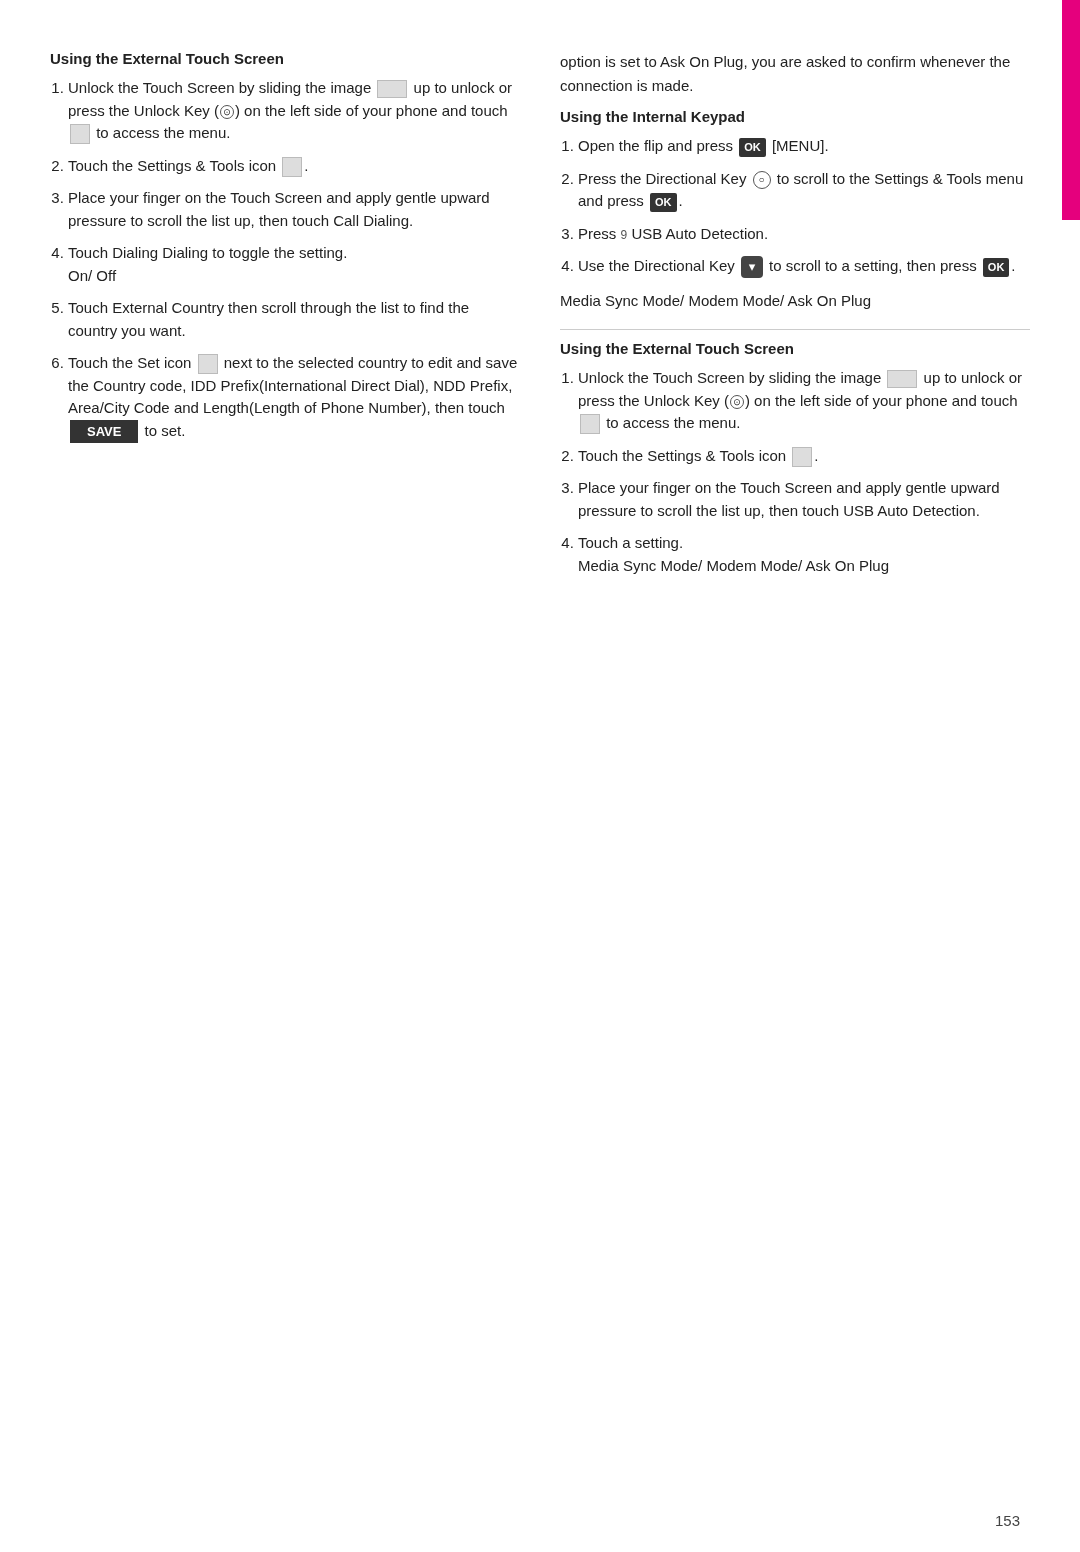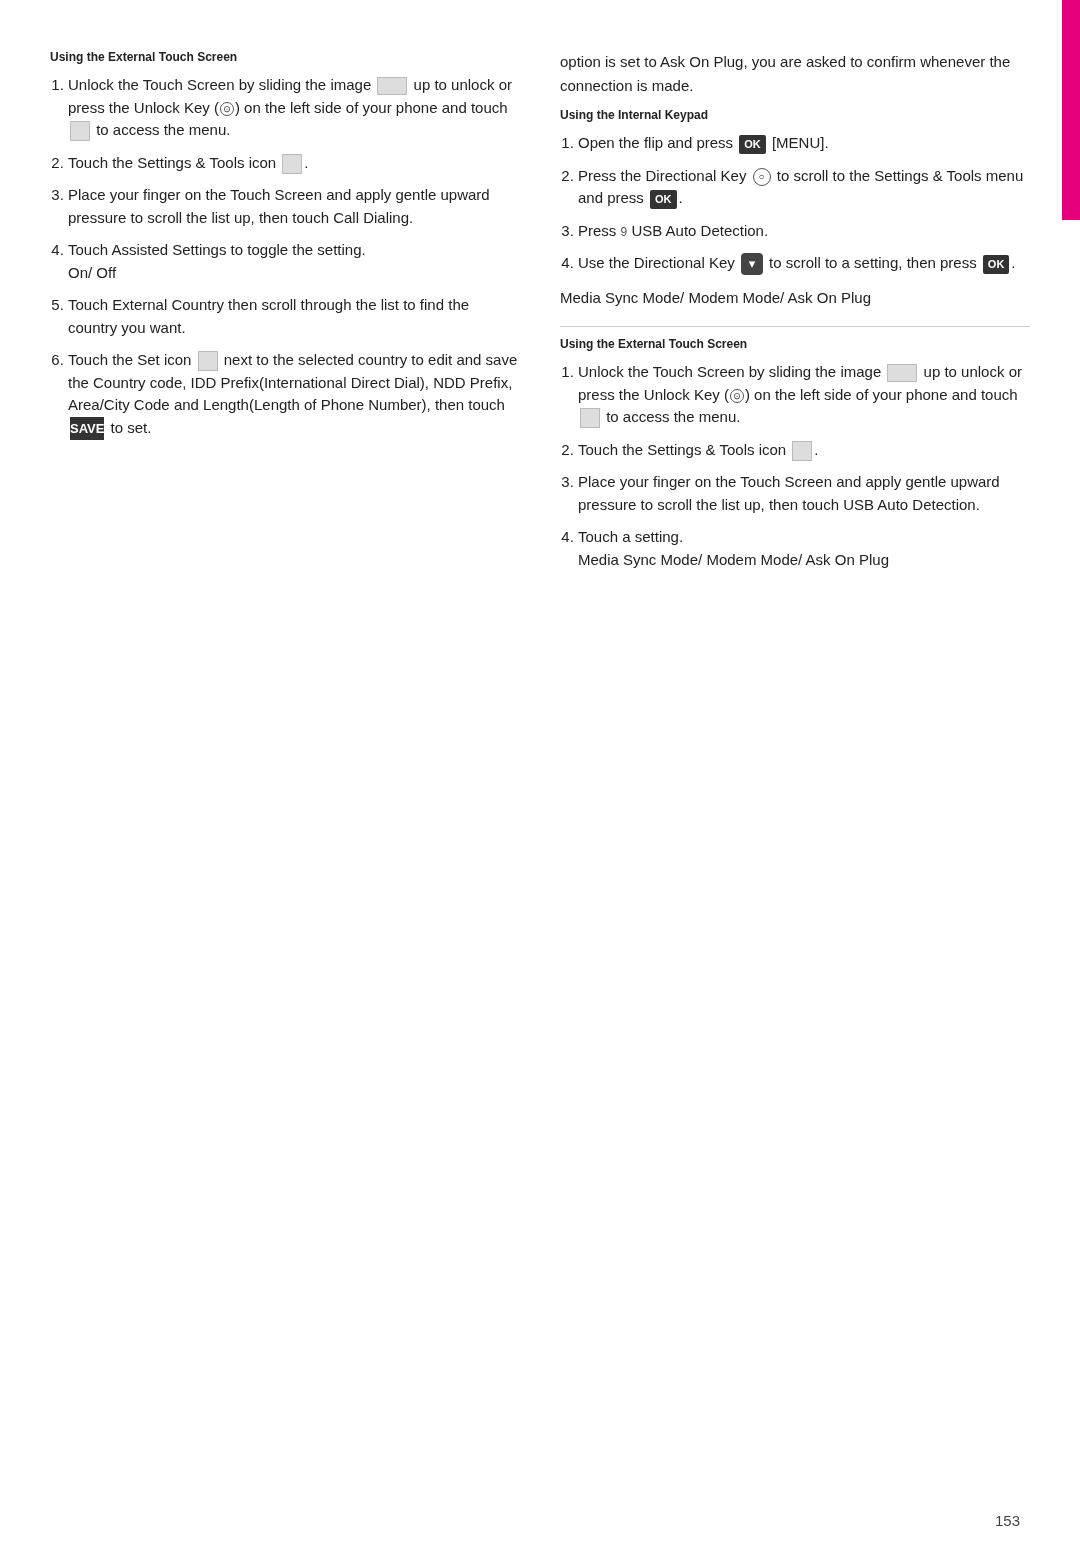--- a/index.html
+++ b/index.html
@@ -31,21 +31,21 @@
       gap: 40px;
       margin-top: 10px;
     }
     .col-left {
       flex: 1;
     }
     .col-right {
       flex: 1;
     }
     h3 {
-      font-size: 12px;
+      font-size: 15px;
       font-weight: bold;
       margin-bottom: 10px;
     }
     ol {
       padding-left: 18px;
       margin-bottom: 14px;
     }
     ol li {
       margin-bottom: 10px;
       line-height: 1.5;
@@ -60,21 +60,21 @@
       font-weight: bold;
       margin: 18px 0 10px 0;
     }
     .bold { font-weight: normal; }
     .save-btn {
       display: inline-block;
       background: #333;
       color: #fff;
       font-size: 13px;
       font-weight: bold;
-      padding: 2px 0;
+      padding: 2px 17px;
       margin: 0 2px;
     }
     .ok-btn {
       display: inline-block;
       background: #333;
       color: #fff;
       font-size: 11px;
       font-weight: bold;
       padding: 1px 5px;
       margin: 0 2px;
@@ -181,21 +181,21 @@
           to access the menu.
         </li>
         <li>
           Touch the Settings &amp; Tools icon
           <span class="icon-placeholder"></span>.
         </li>
         <li>
           Place your finger on the Touch Screen and apply gentle upward pressure to scroll the list up, then touch <span class="bold">Call Dialing</span>.
         </li>
         <li>
-          Touch <span class="bold">Assisted Settings</span> to toggle the setting.<br>
+          Touch <span class="bold">Dialing Dialing</span> to toggle the setting.<br>
           <span class="bold">On/ Off</span>
         </li>
         <li>
           Touch <span class="bold">External Country</span> then scroll through the list to find the country you want.
         </li>
         <li>
           Touch the Set icon
           <span class="set-icon"></span>
           next to the selected country to edit and save the Country code, IDD Prefix(International Direct Dial), NDD Prefix, Area/City Code and Length(Length of Phone Number), then touch <span class="save-btn">SAVE</span> to set.
         </li>

